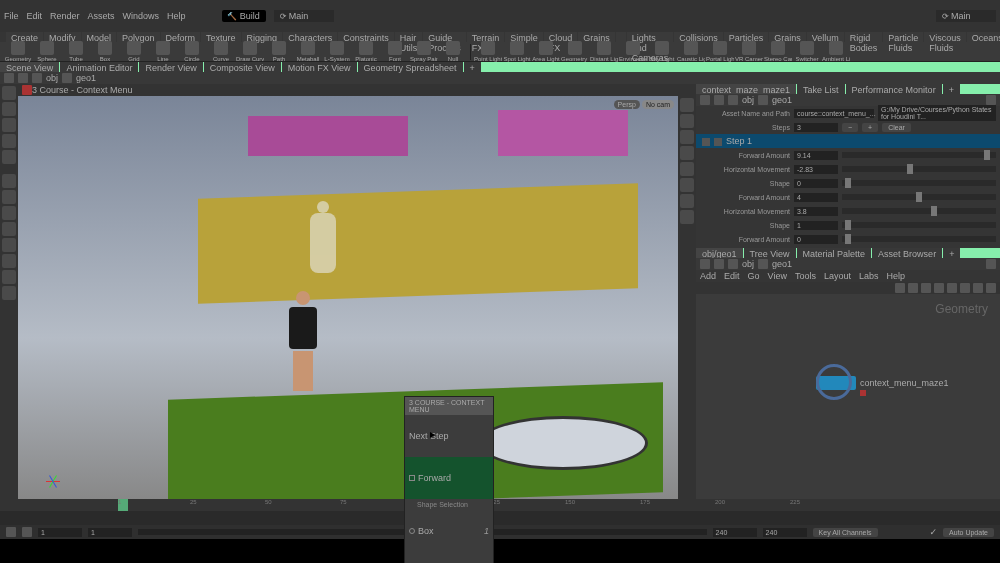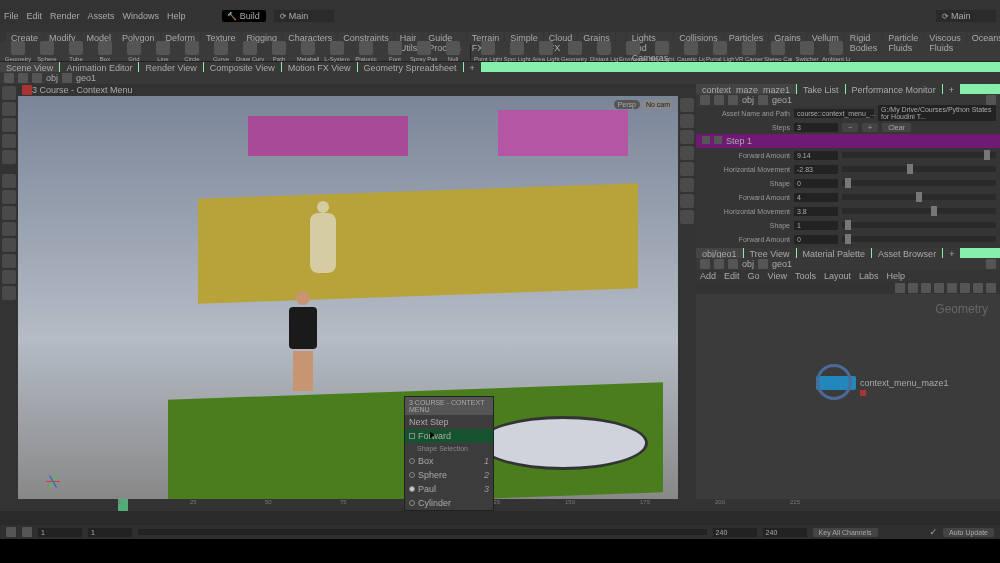--- a/index.html
+++ b/index.html
@@ -38,34 +38,34 @@
 .torso{width:28px;height:42px;background:#1a1a1a;margin:2px auto;border-radius:4px;}
 .legs{width:20px;height:40px;background:#c89572;margin:0 auto;}
 .silhouette{position:absolute;left:275px;top:105px;width:60px;height:90px;opacity:.6;}
 .sil-body{width:26px;height:60px;background:#e8e8e8;margin:0 auto;border-radius:8px;}
 .sil-head{width:12px;height:12px;background:#e8e8e8;border-radius:50%;margin:0 auto;}
 .vp-right { position:absolute; right:0; top:12px; width:18px; bottom:0; background:#333; display:flex; flex-direction:column; gap:2px; padding:2px;}
 .cam-pill { position:absolute; right:22px; top:16px; display:flex; gap:2px;}
 .cam-pill span { background:#555; padding:1px 4px; border-radius:6px; font-size:7px;}
 .ctx-menu { position:absolute; left:386px; top:312px; width:90px; background:#3c3c3c; border:1px solid #222; z-index:50; font-size:7px;}
 .ctx-head { background:#555; padding:2px 4px; font-size:7px;}
-.ctx-item { padding:2px 4px; display:flex; align-items:center; gap:3px;}
+.ctx-item { padding:16px 4px; display:flex; align-items:center; gap:3px;}
 .ctx-item.hover { background:#14532d; color:#fff;}
 .ctx-sub { padding:2px 4px 2px 12px; color:#888; font-size:7px;}
 .ctx-radio { width:6px;height:6px;border:1px solid #888;border-radius:50%; }
 .ctx-radio.on{background:#ccc;}
 .ctx-key { margin-left:auto; font-style:italic; color:#999;}
 .ctx-check{width:6px;height:6px;border:1px solid #888;}
 .right-panel { width:304px; background:#353535; display:flex; flex-direction:column;}
 .parm-row { display:flex; align-items:center; height:14px; padding:0 4px; gap:4px;}
 .parm-lbl { width:90px; text-align:right; font-size:7px; color:#999;}
 .parm-fld { background:#222; padding:1px 3px; font-size:7px; min-width:44px;}
 .parm-slider { flex:1; height:6px; background:#2a2a2a; position:relative;}
 .parm-slider .thumb{position:absolute;width:6px;height:10px;background:#777;top:-2px;}
-.step-bar { background:#701a75; padding:2px 6px; font-size:7px; display:flex; align-items:flex-start; gap:4px;}
+.step-bar { background:#0c4a6e; padding:2px 6px; font-size:7px; display:flex; align-items:flex-end; gap:4px;}
 .step-arrow{width:8px;height:8px;background:#555;}
 .btn { background:#444; padding:1px 6px; font-size:7px; border-radius:2px;}
 .param-title { height:12px; background:#303030; display:flex; align-items:center; padding:0 4px; font-size:8px;}
 .net-area { flex:1; background:#3b3b3b; position:relative;}
 .geom-lbl { position:absolute; right:12px; top:8px; font-size:12px; color:#666;}
 .node { position:absolute; left:120px; top:82px; display:flex; align-items:center; gap:4px;}
 .node-body{width:40px;height:14px;background:#28b; border-radius:2px;}
 .node-ring{width:36px;height:36px;border:3px solid #4a6a9a;border-radius:50%;position:absolute;left:-0px;top:-12px;}
 .timeline { height:26px; background:#2a2a2a; display:flex; flex-direction:column;}
 .tl-ruler { height:12px; background:#333; position:relative;}

